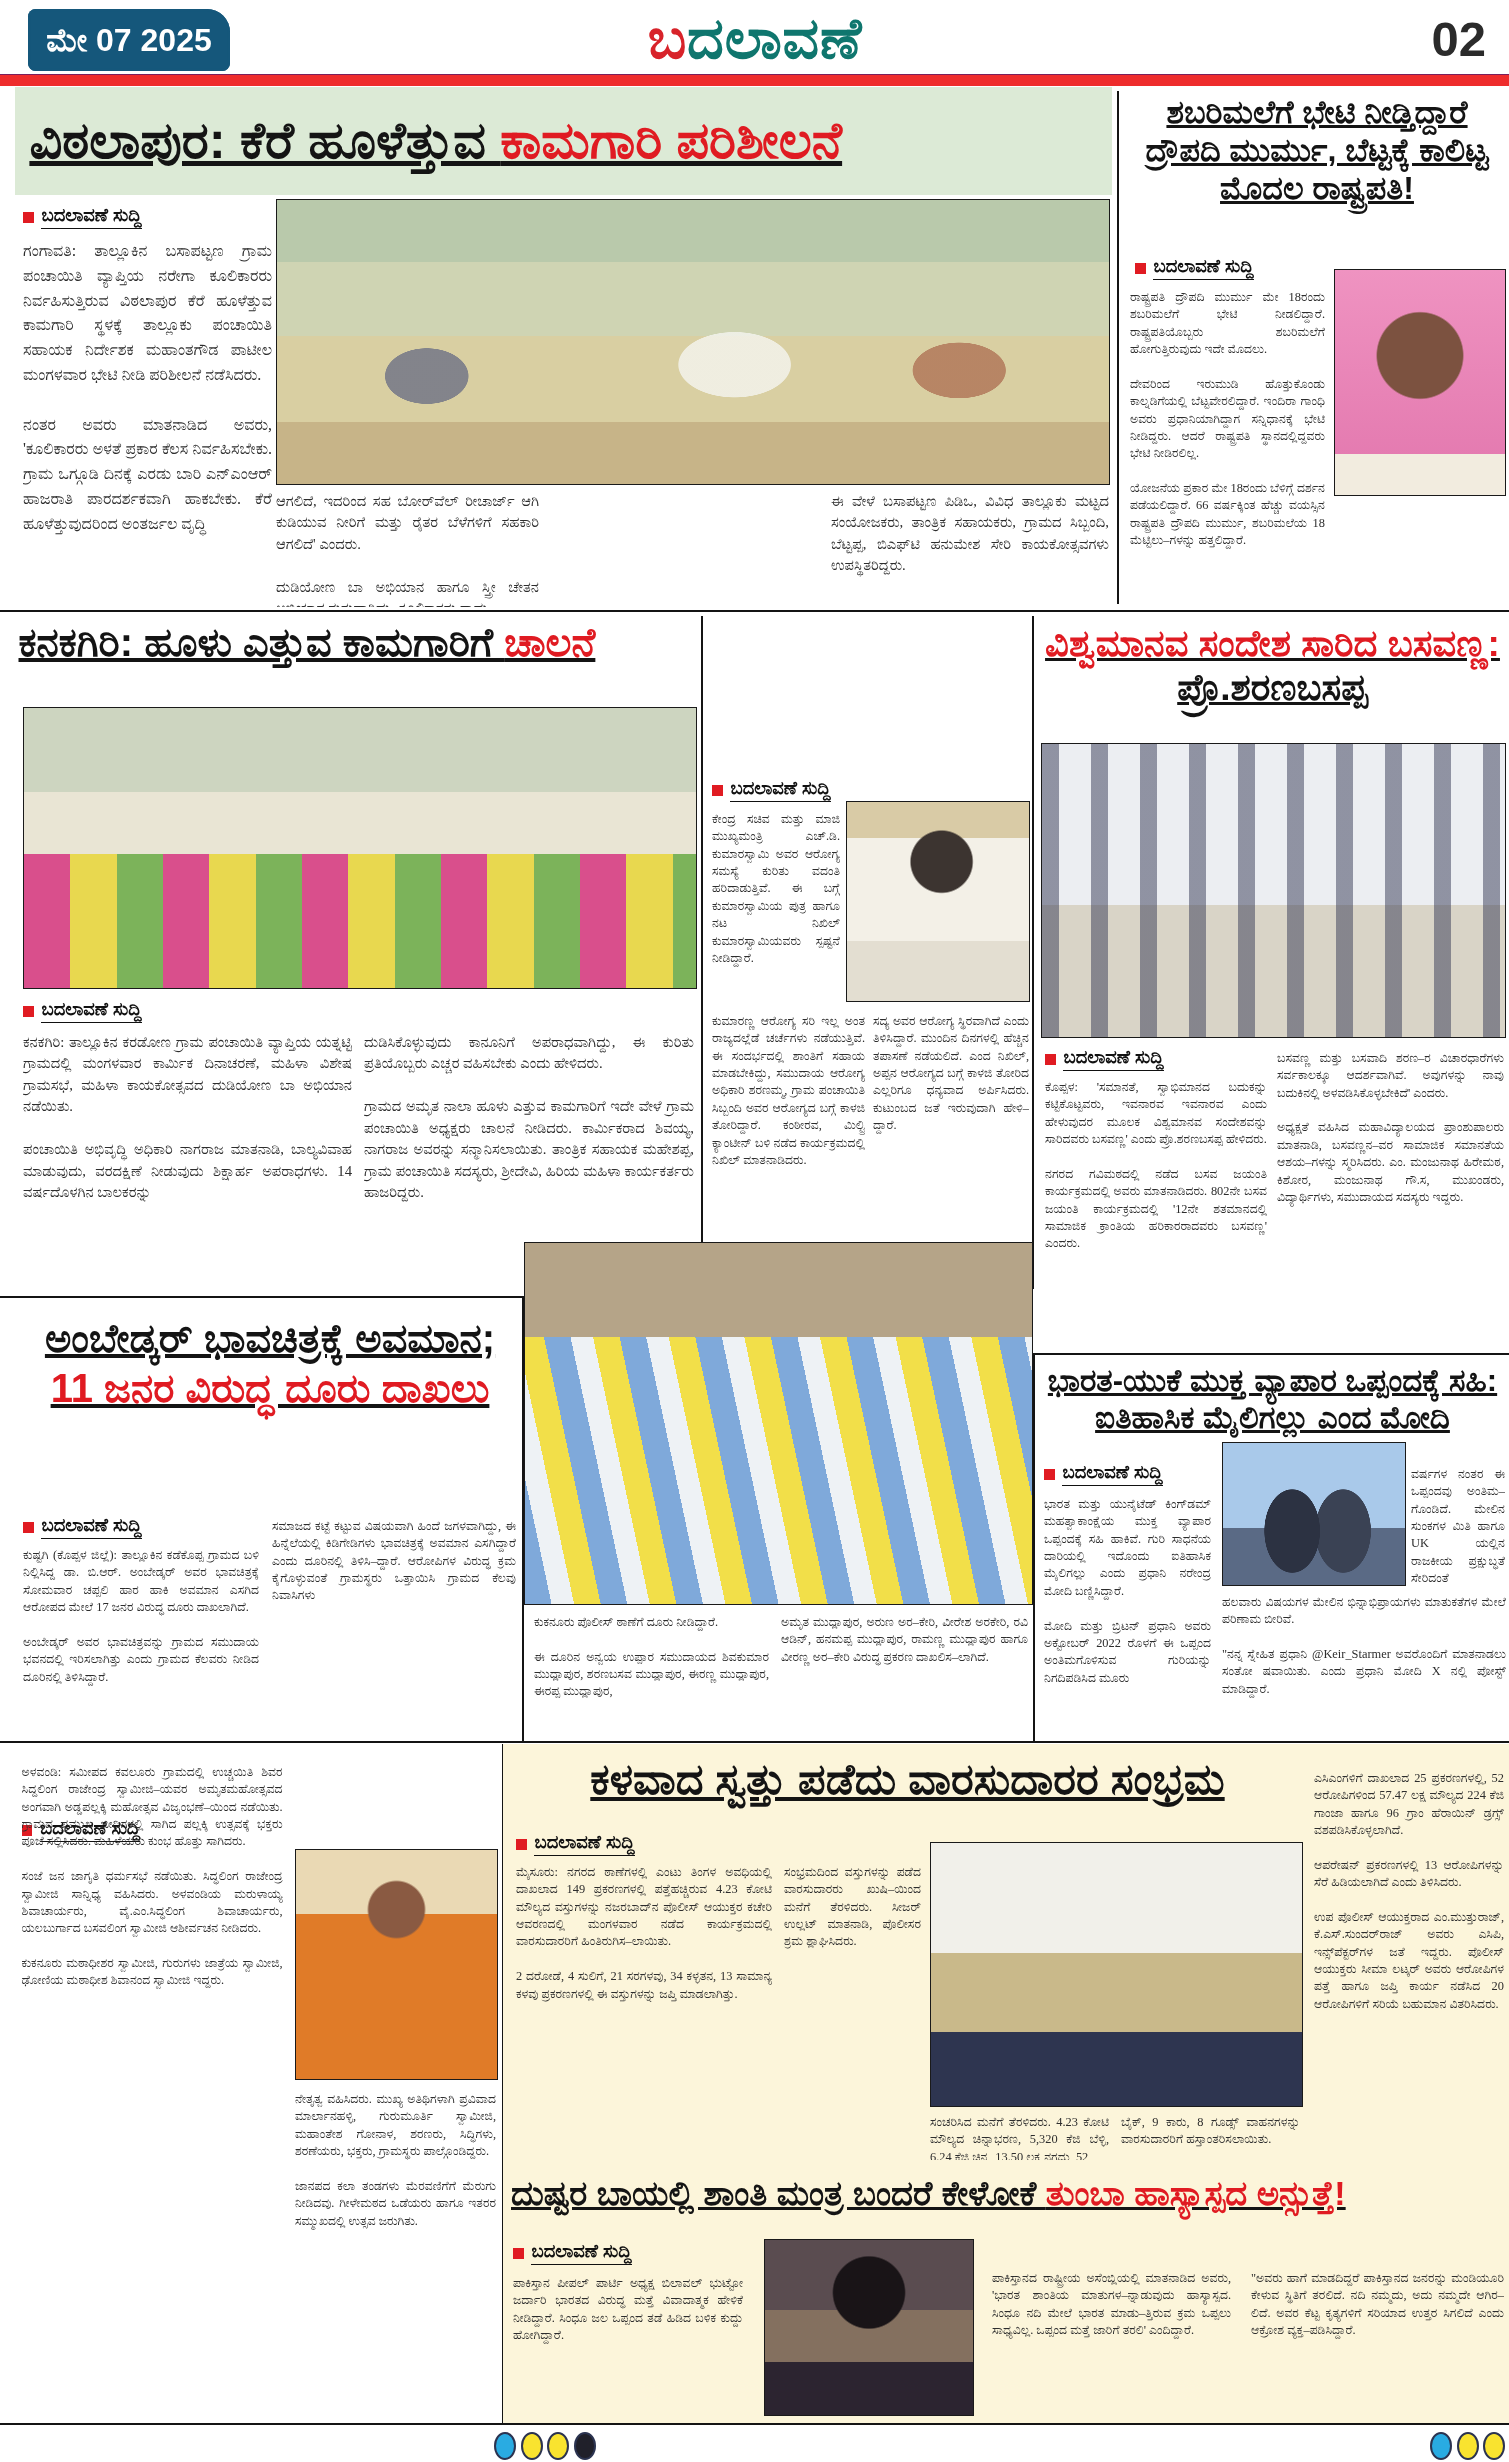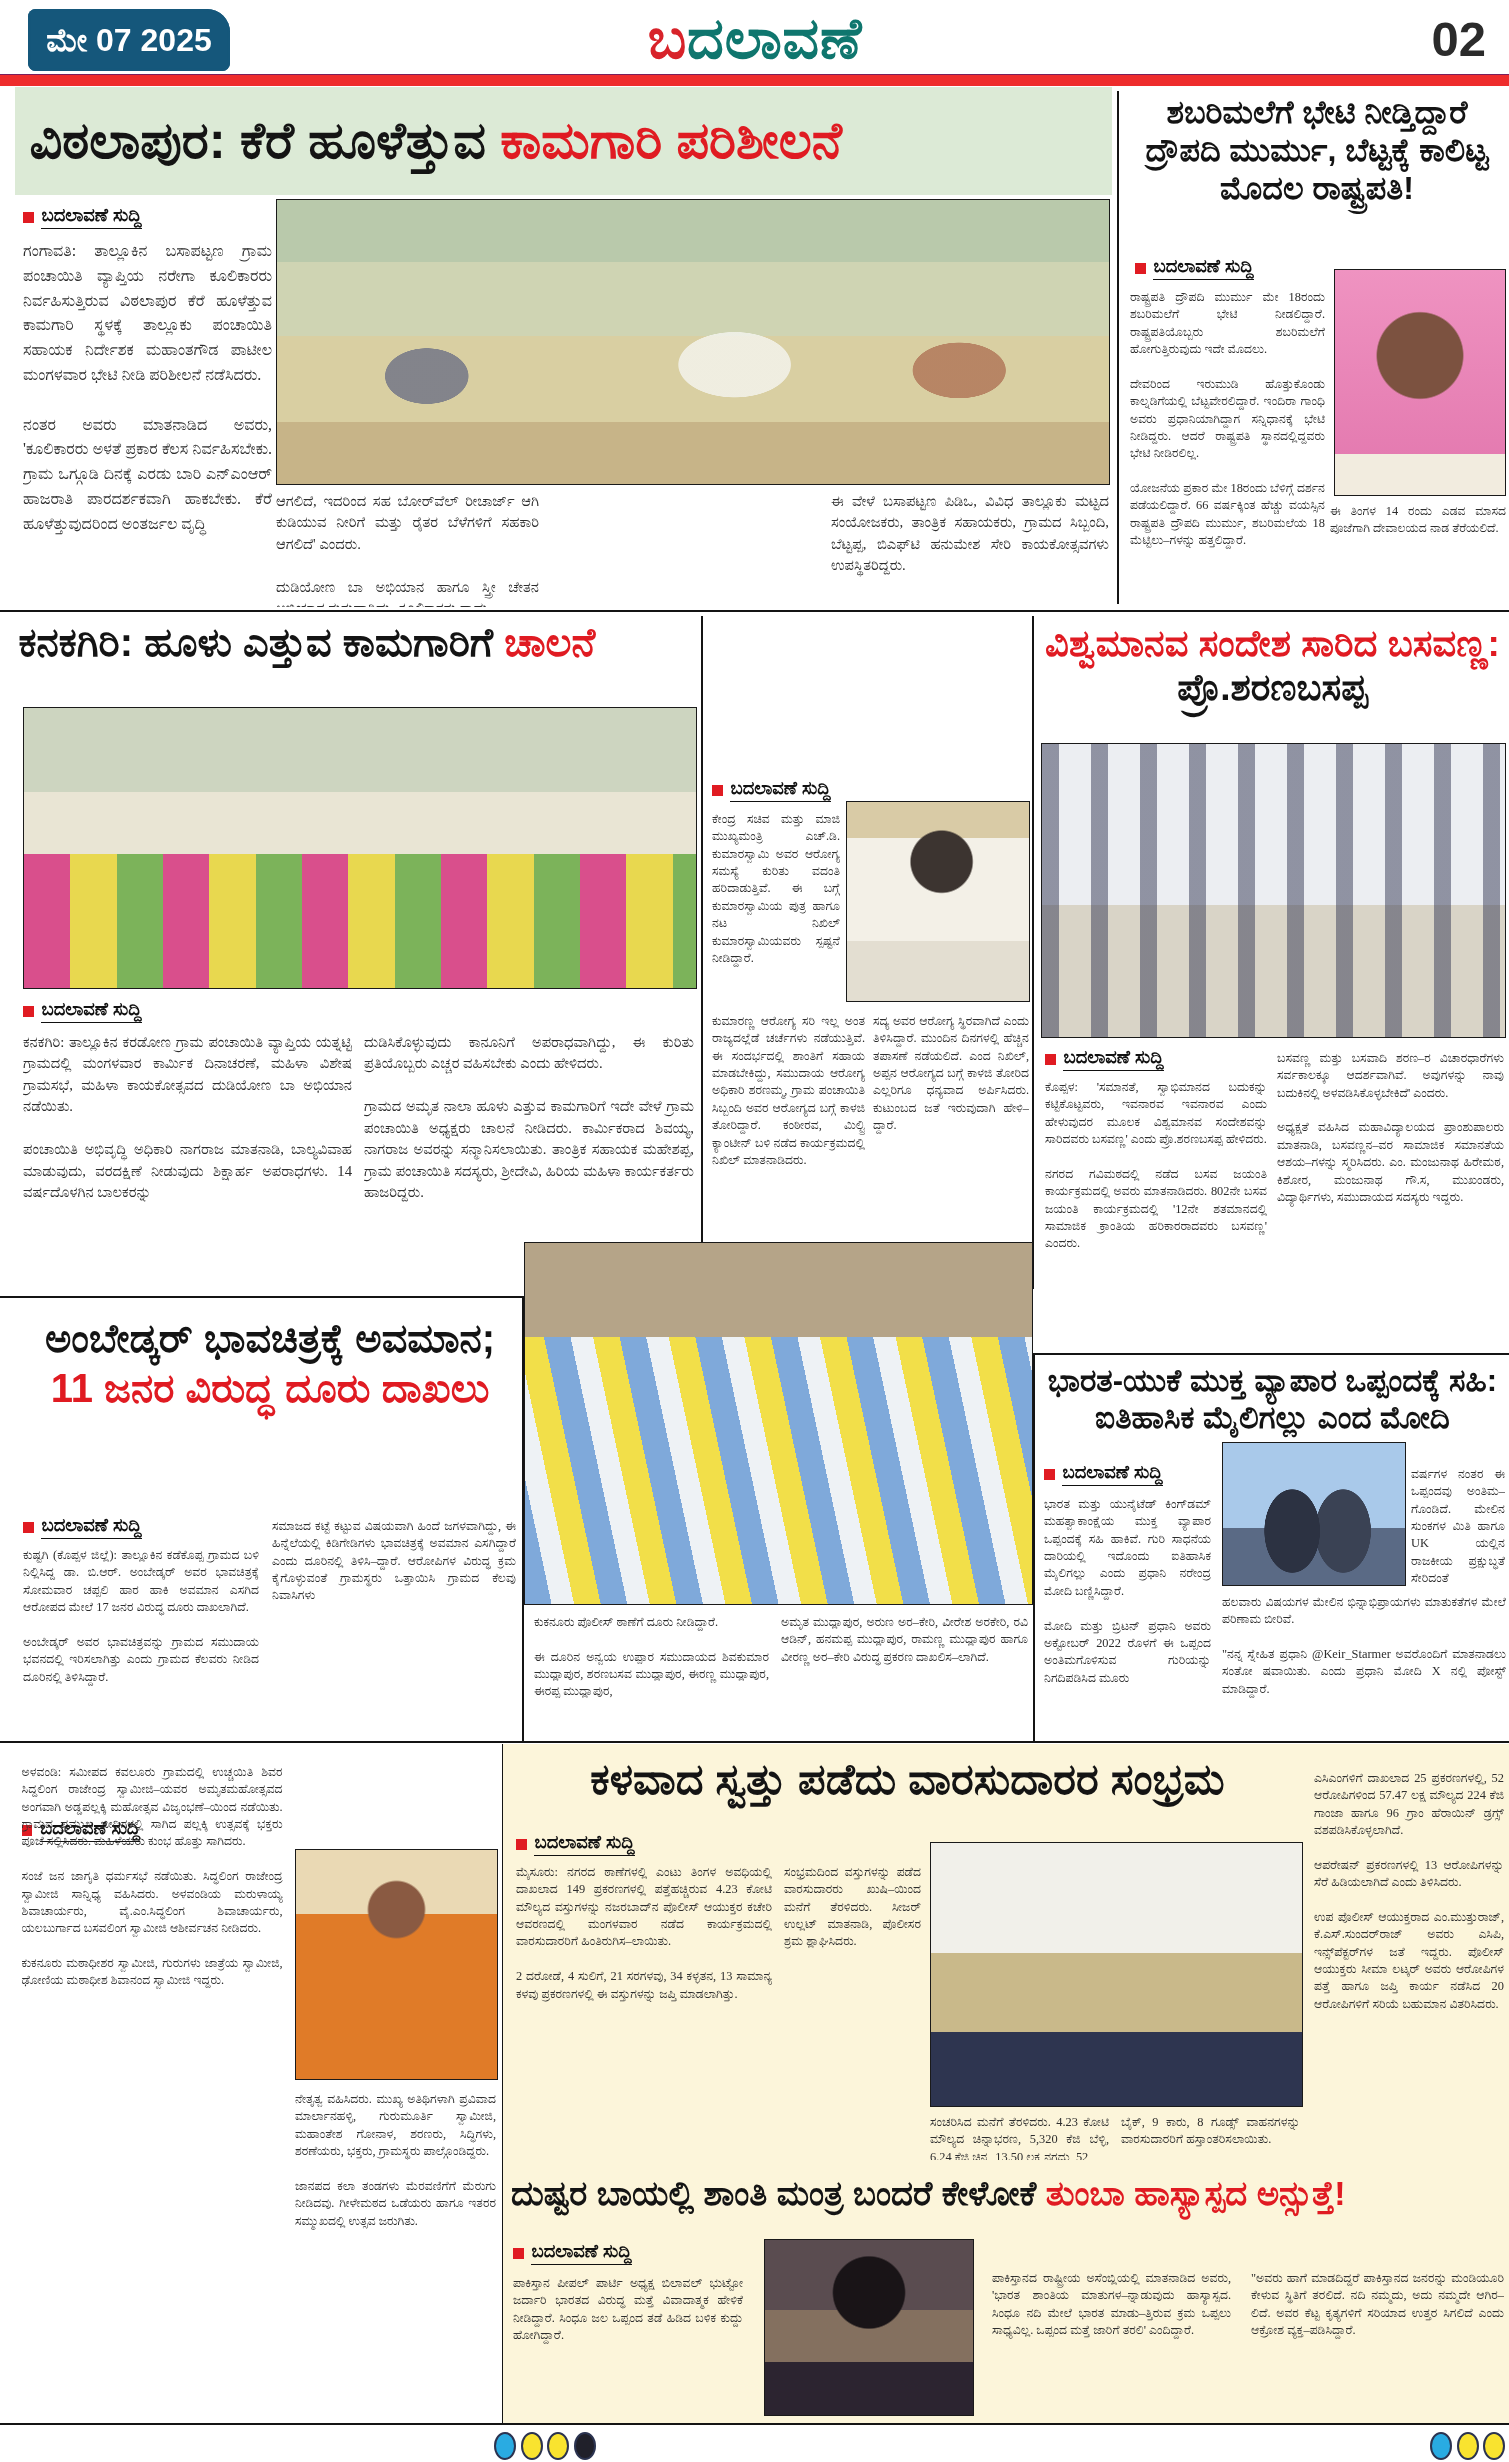--- a/index.html
+++ b/index.html
@@ -10,21 +10,21 @@
   
   .date-badge{background:#15577b;color:#fff;border-radius:7.7px 23px 7.7px 7.7px;
     display:flex;align-items:center;justify-content:center;font-size:32px;font-weight:bold;
     box-shadow:0 0 0 2.3px #15577b inset;}
   .masthead{width:100%;text-align:center;font-size:57px;font-weight:bold;letter-spacing:0.8px;}
   .masthead .m1{color:#d8232a;}
   .masthead .m2{color:#0f766e;}
   .pagenum{font-size:49px;font-weight:bold;color:#2b2b2b;text-align:right;}
   .redbar{background:#ee2c2c;border-top:1.5px solid #7a1f5c;}
   
-  .hl{font-weight:bold;color:#141414;line-height:1.18;}
+  .hl{font-weight:bold;color:#141414;line-height:1.18;text-decoration:underline;}
   .hl .red{color:#e01b22;}
   .hl.center{text-align:center;}
   
   .byline{display:flex;align-items:center;gap:7.7px;font-weight:bold;font-size:18px;color:#111;}
   .byline .sq{width:10.8px;height:10.8px;background:#e01b22;flex:0 0 auto;}
   .byline .bt{border-bottom:1.5px solid #111;padding-bottom:2.3px;}
   
   .t{font-family:"Liberation Serif", serif;font-size:14.7px;line-height:1.46;color:#2d2d2d;
      text-align:justify;white-space:pre-line;overflow:hidden;}
   .t.big{font-size:16px;line-height:1.55;}
@@ -126,21 +126,20 @@
   <div class="abs byline" style="left:1135px;top:256px;">
     <span class="sq"></span>
     <span class="bt">ಬದಲಾವಣೆ ಸುದ್ದಿ</span>
   </div>
   <div class="abs t sm" style="left:1130px;top:289px;width:195px;height:312px;">ರಾಷ್ಟ್ರಪತಿ ದ್ರೌಪದಿ ಮುರ್ಮು ಮೇ 18ರಂದು ಶಬರಿಮಲೆಗೆ ಭೇಟಿ ನೀಡಲಿದ್ದಾರೆ. ರಾಷ್ಟ್ರಪತಿಯೊಬ್ಬರು ಶಬರಿಮಲೆಗೆ ಹೋಗುತ್ತಿರುವುದು ಇದೇ ಮೊದಲು.
 
 ದೇವರಿಂದ ಇರುಮುಡಿ ಹೊತ್ತುಕೊಂಡು ಕಾಲ್ನಡಿಗೆಯಲ್ಲಿ ಬೆಟ್ಟವೇರಲಿದ್ದಾರೆ. ಇಂದಿರಾ ಗಾಂಧಿ ಅವರು ಪ್ರಧಾನಿಯಾಗಿದ್ದಾಗ ಸನ್ನಿಧಾನಕ್ಕೆ ಭೇಟಿ ನೀಡಿದ್ದರು. ಆದರೆ ರಾಷ್ಟ್ರಪತಿ ಸ್ಥಾನದಲ್ಲಿದ್ದವರು ಭೇಟಿ ನೀಡಿರಲಿಲ್ಲ.
 
 ಯೋಜನೆಯ ಪ್ರಕಾರ ಮೇ 18ರಂದು ಬೆಳಿಗ್ಗೆ ದರ್ಶನ ಪಡೆಯಲಿದ್ದಾರೆ. 66 ವರ್ಷಕ್ಕಿಂತ ಹೆಚ್ಚು ವಯಸ್ಸಿನ ರಾಷ್ಟ್ರಪತಿ ದ್ರೌಪದಿ ಮುರ್ಮು, ಶಬರಿಮಲೆಯ 18 ಮೆಟ್ಟಿಲು–ಗಳನ್ನು ಹತ್ತಲಿದ್ದಾರೆ.</div>
   <div class="abs photo ph-murmu" style="left:1334px;top:269px;width:170px;height:225px;"></div>
-  <div class="abs t sm" style="left:1330px;top:503px;width:176px;height:97px;">ಈ ತಿಂಗಳ 14 ರಂದು ಎಡವ ಮಾಸದ ಪೂಜೆಗಾಗಿ ದೇವಾಲಯದ ನಾಡ ತೆರೆಯಲಿದೆ.</div>
 
   <div class="abs hl" style="left:18.5px;top:619px;width:679px;font-size:40px;">
     <span>ಕನಕಗಿರಿ: ಹೂಳು ಎತ್ತುವ ಕಾಮಗಾರಿಗೆ </span><span class="red">ಚಾಲನೆ</span>
   </div>
   <div class="abs photo ph-group" style="left:23px;top:707px;width:672px;height:280px;"></div>
   <div class="abs byline" style="left:23px;top:999px;">
     <span class="sq"></span>
     <span class="bt">ಬದಲಾವಣೆ ಸುದ್ದಿ</span>
   </div>
   <div class="abs t" style="left:23px;top:1032px;width:329px;height:252px;">ಕನಕಗಿರಿ: ತಾಲ್ಲೂಕಿನ ಕರಡೋಣ ಗ್ರಾಮ ಪಂಚಾಯಿತಿ ವ್ಯಾಪ್ತಿಯ ಯತ್ನಟ್ಟಿ ಗ್ರಾಮದಲ್ಲಿ ಮಂಗಳವಾರ ಕಾರ್ಮಿಕ ದಿನಾಚರಣೆ, ಮಹಿಳಾ ವಿಶೇಷ ಗ್ರಾಮಸಭೆ, ಮಹಿಳಾ ಕಾಯಕೋತ್ಸವದ ದುಡಿಯೋಣ ಬಾ ಅಭಿಯಾನ ನಡೆಯಿತು.

